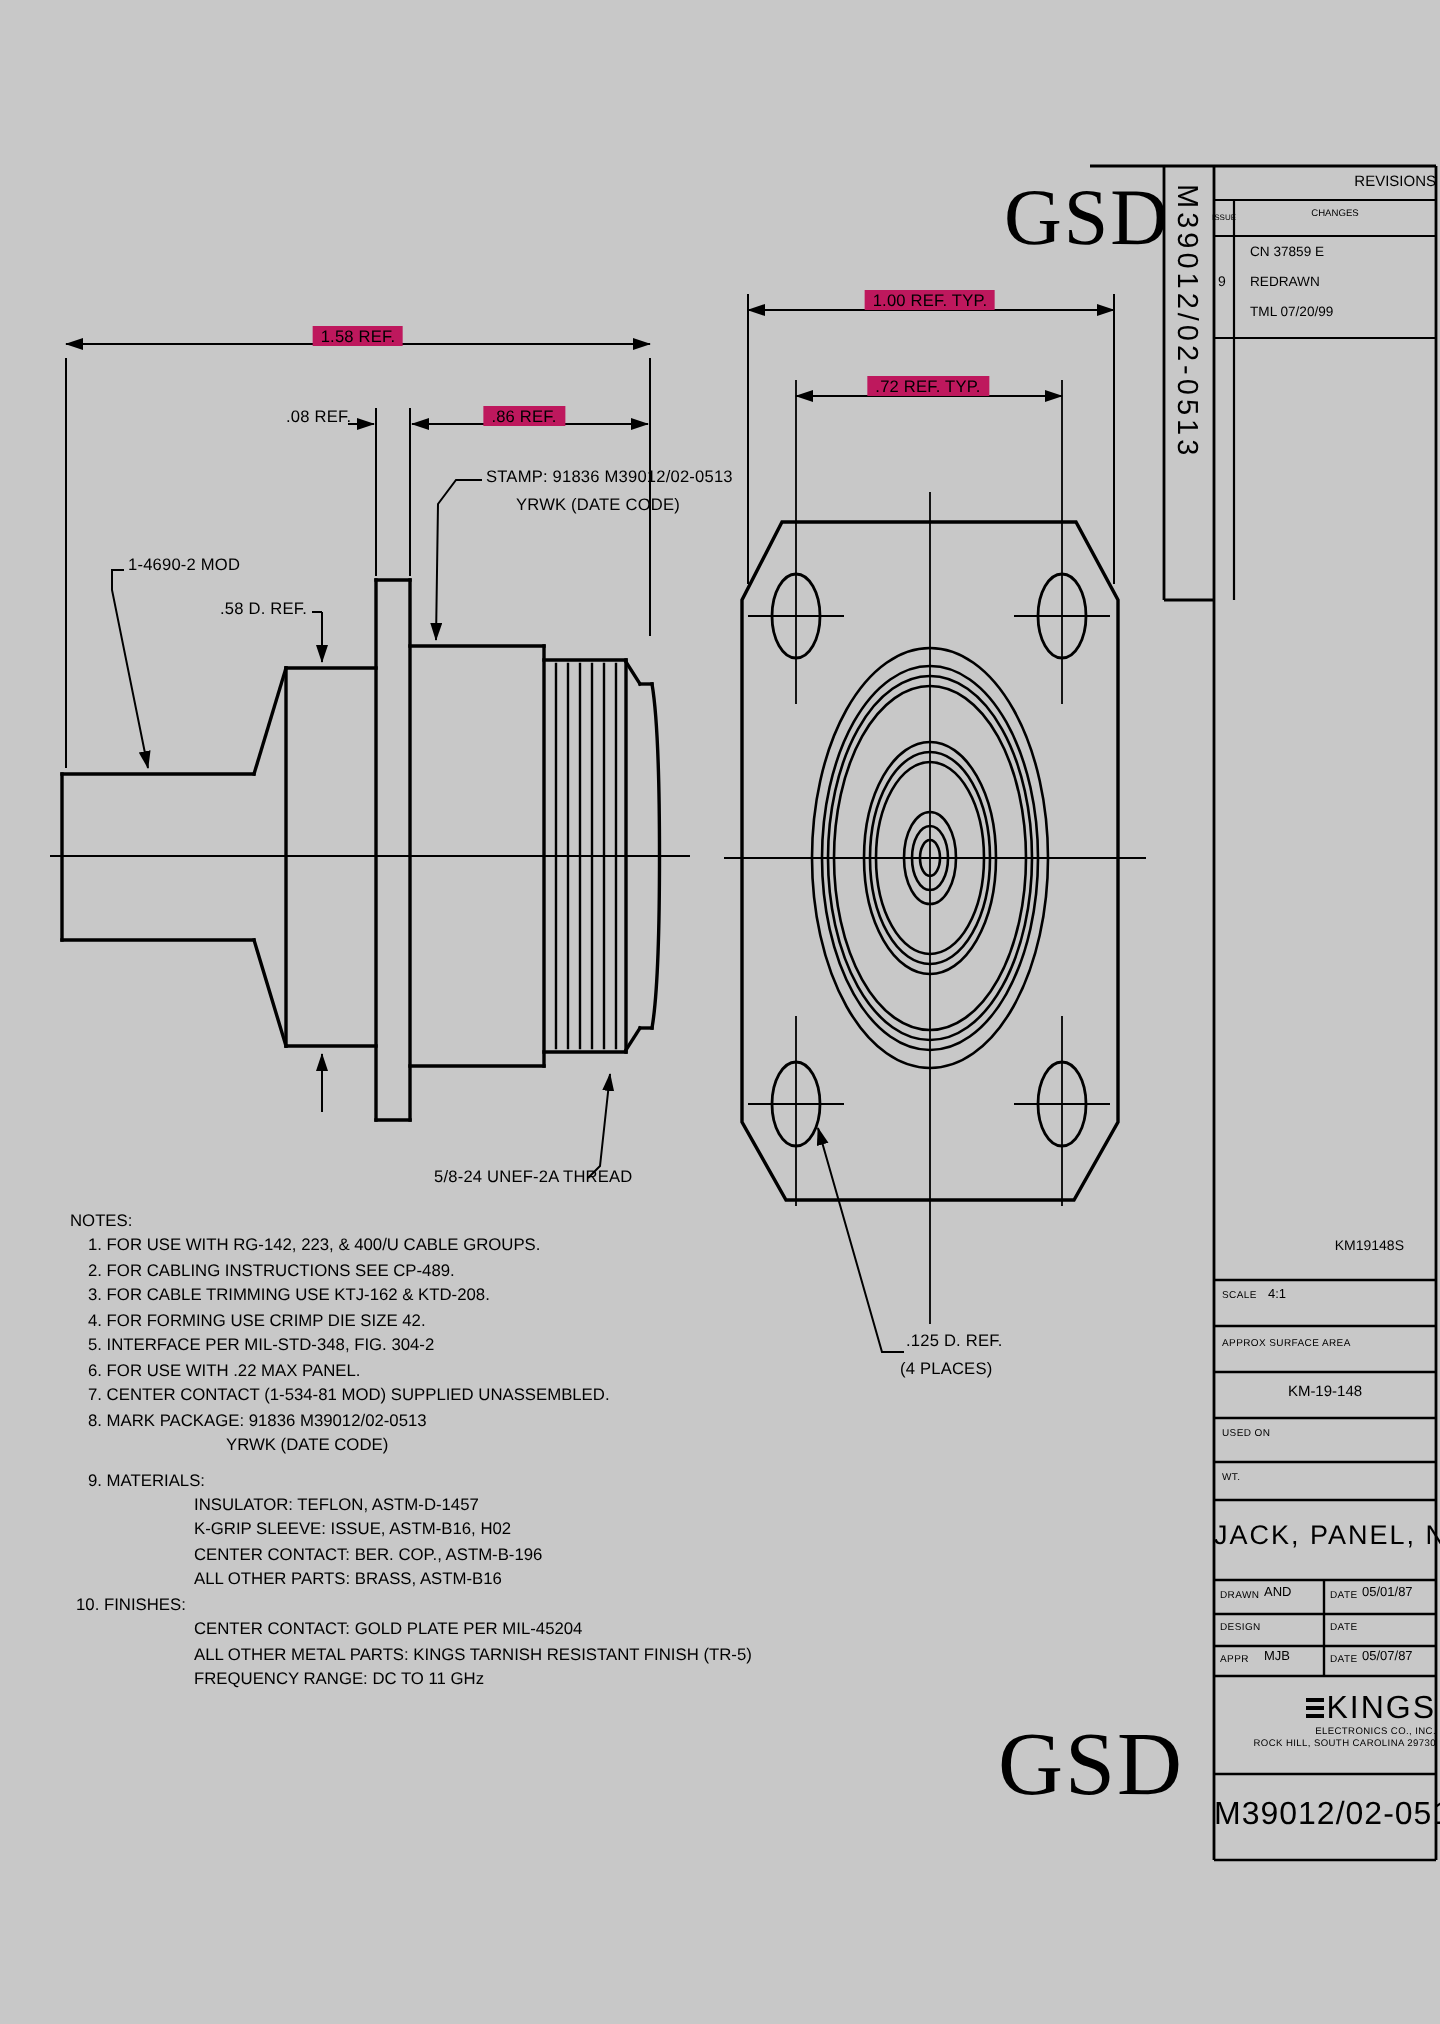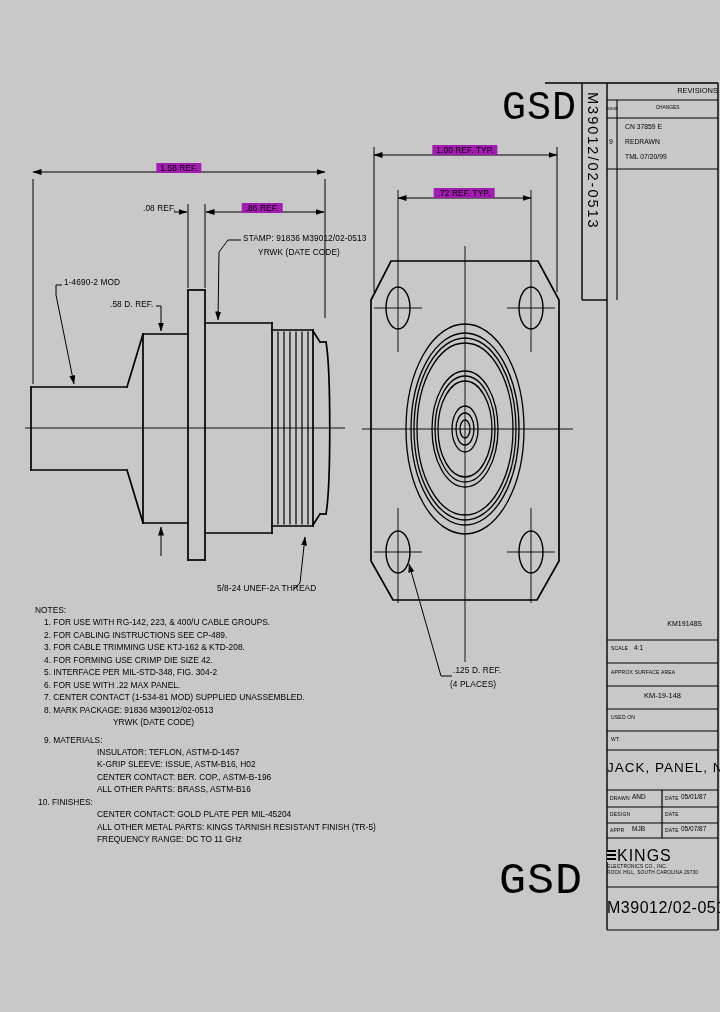--- a/index.html
+++ b/index.html
@@ -4,23 +4,23 @@
 <style>
   html,body{margin:0;padding:0}
   body{
     width:720px;height:1012px;position:relative;overflow:hidden;
     background:#c8c8c8;color:#000;
     font-family:"Liberation Sans", sans-serif;
     -webkit-font-smoothing:antialiased;
   }
   svg{position:absolute;left:0;top:0}
   .dt{position:absolute;font-size:8.3px;line-height:10px;white-space:nowrap;letter-spacing:.1px}
-  .dimc{position:absolute;transform:translateX(-50%);background:#a21caf;padding:0 4px;
+  .dimc{position:absolute;transform:translateX(-50%);background:#be185d;padding:0 4px;
         font-size:8.3px;line-height:10px;white-space:nowrap;letter-spacing:.1px}
-  .gsd{position:absolute;font-family:Liberation Mono, monospace;letter-spacing:1px}
+  .gsd{position:absolute;font-family:Liberation Serif, serif;letter-spacing:1px}
   .gsd-top{left:502px;top:86px;font-size:40px;line-height:46px}
   .gsd-bot{left:499px;top:856px;font-size:45px;line-height:52px}
   .vstrip{position:absolute;left:585px;top:92px;height:205px;writing-mode:vertical-rl;
           font-size:14.5px;letter-spacing:2px;white-space:nowrap}
   
   .rev-title{position:absolute;left:607px;top:86px;width:111px;text-align:right;font-size:7.5px}
   .rev-issue-h{position:absolute;left:606px;top:106px;width:12px;text-align:center;font-size:4px;letter-spacing:0}
   .rev-changes-h{position:absolute;left:617px;top:105px;width:101px;text-align:center;font-size:4.8px}
   .rev-issue{position:absolute;left:605px;top:138px;width:12px;text-align:center;font-size:7px}
   .rev-l{position:absolute;left:625px;font-size:6.8px;white-space:nowrap}
@@ -30,21 +30,21 @@
   .n1{margin-left:9px}
   .n1w{margin-left:3px}
   .n2{margin-left:62px}
   .n3{margin-left:78px}
   .gap{margin-top:5px}
   
   .tb-lab{position:absolute;font-size:5px;letter-spacing:.2px;white-space:nowrap}
   .tb-val{position:absolute;font-size:6.5px;white-space:nowrap}
   .tb-ctr{position:absolute;left:607px;width:111px;text-align:center;white-space:nowrap}
   .km{position:absolute;left:630px;top:620px;width:72px;text-align:right;font-size:7px}
-  .kings-wrap{position:absolute;left:607px;top:846px;width:111px;text-align:left}
+  .kings-wrap{position:absolute;left:607px;top:846px;width:111px;text-align:right}
   .kings-name{font-size:16px;letter-spacing:1px;line-height:17px;display:inline-block;vertical-align:middle}
   .kings-mark{display:inline-block;width:9px;height:12px;margin-right:1px;vertical-align:middle;
     background:repeating-linear-gradient(to bottom,#000 0,#000 2px,#c8c8c8 2px,#c8c8c8 4px)}
   .kings-sub{font-size:4.8px;line-height:6px;letter-spacing:.2px}
 </style>
 </head>
 <body>
 
 <svg width="720" height="1012" viewBox="0 0 720 1012">
   <defs>

